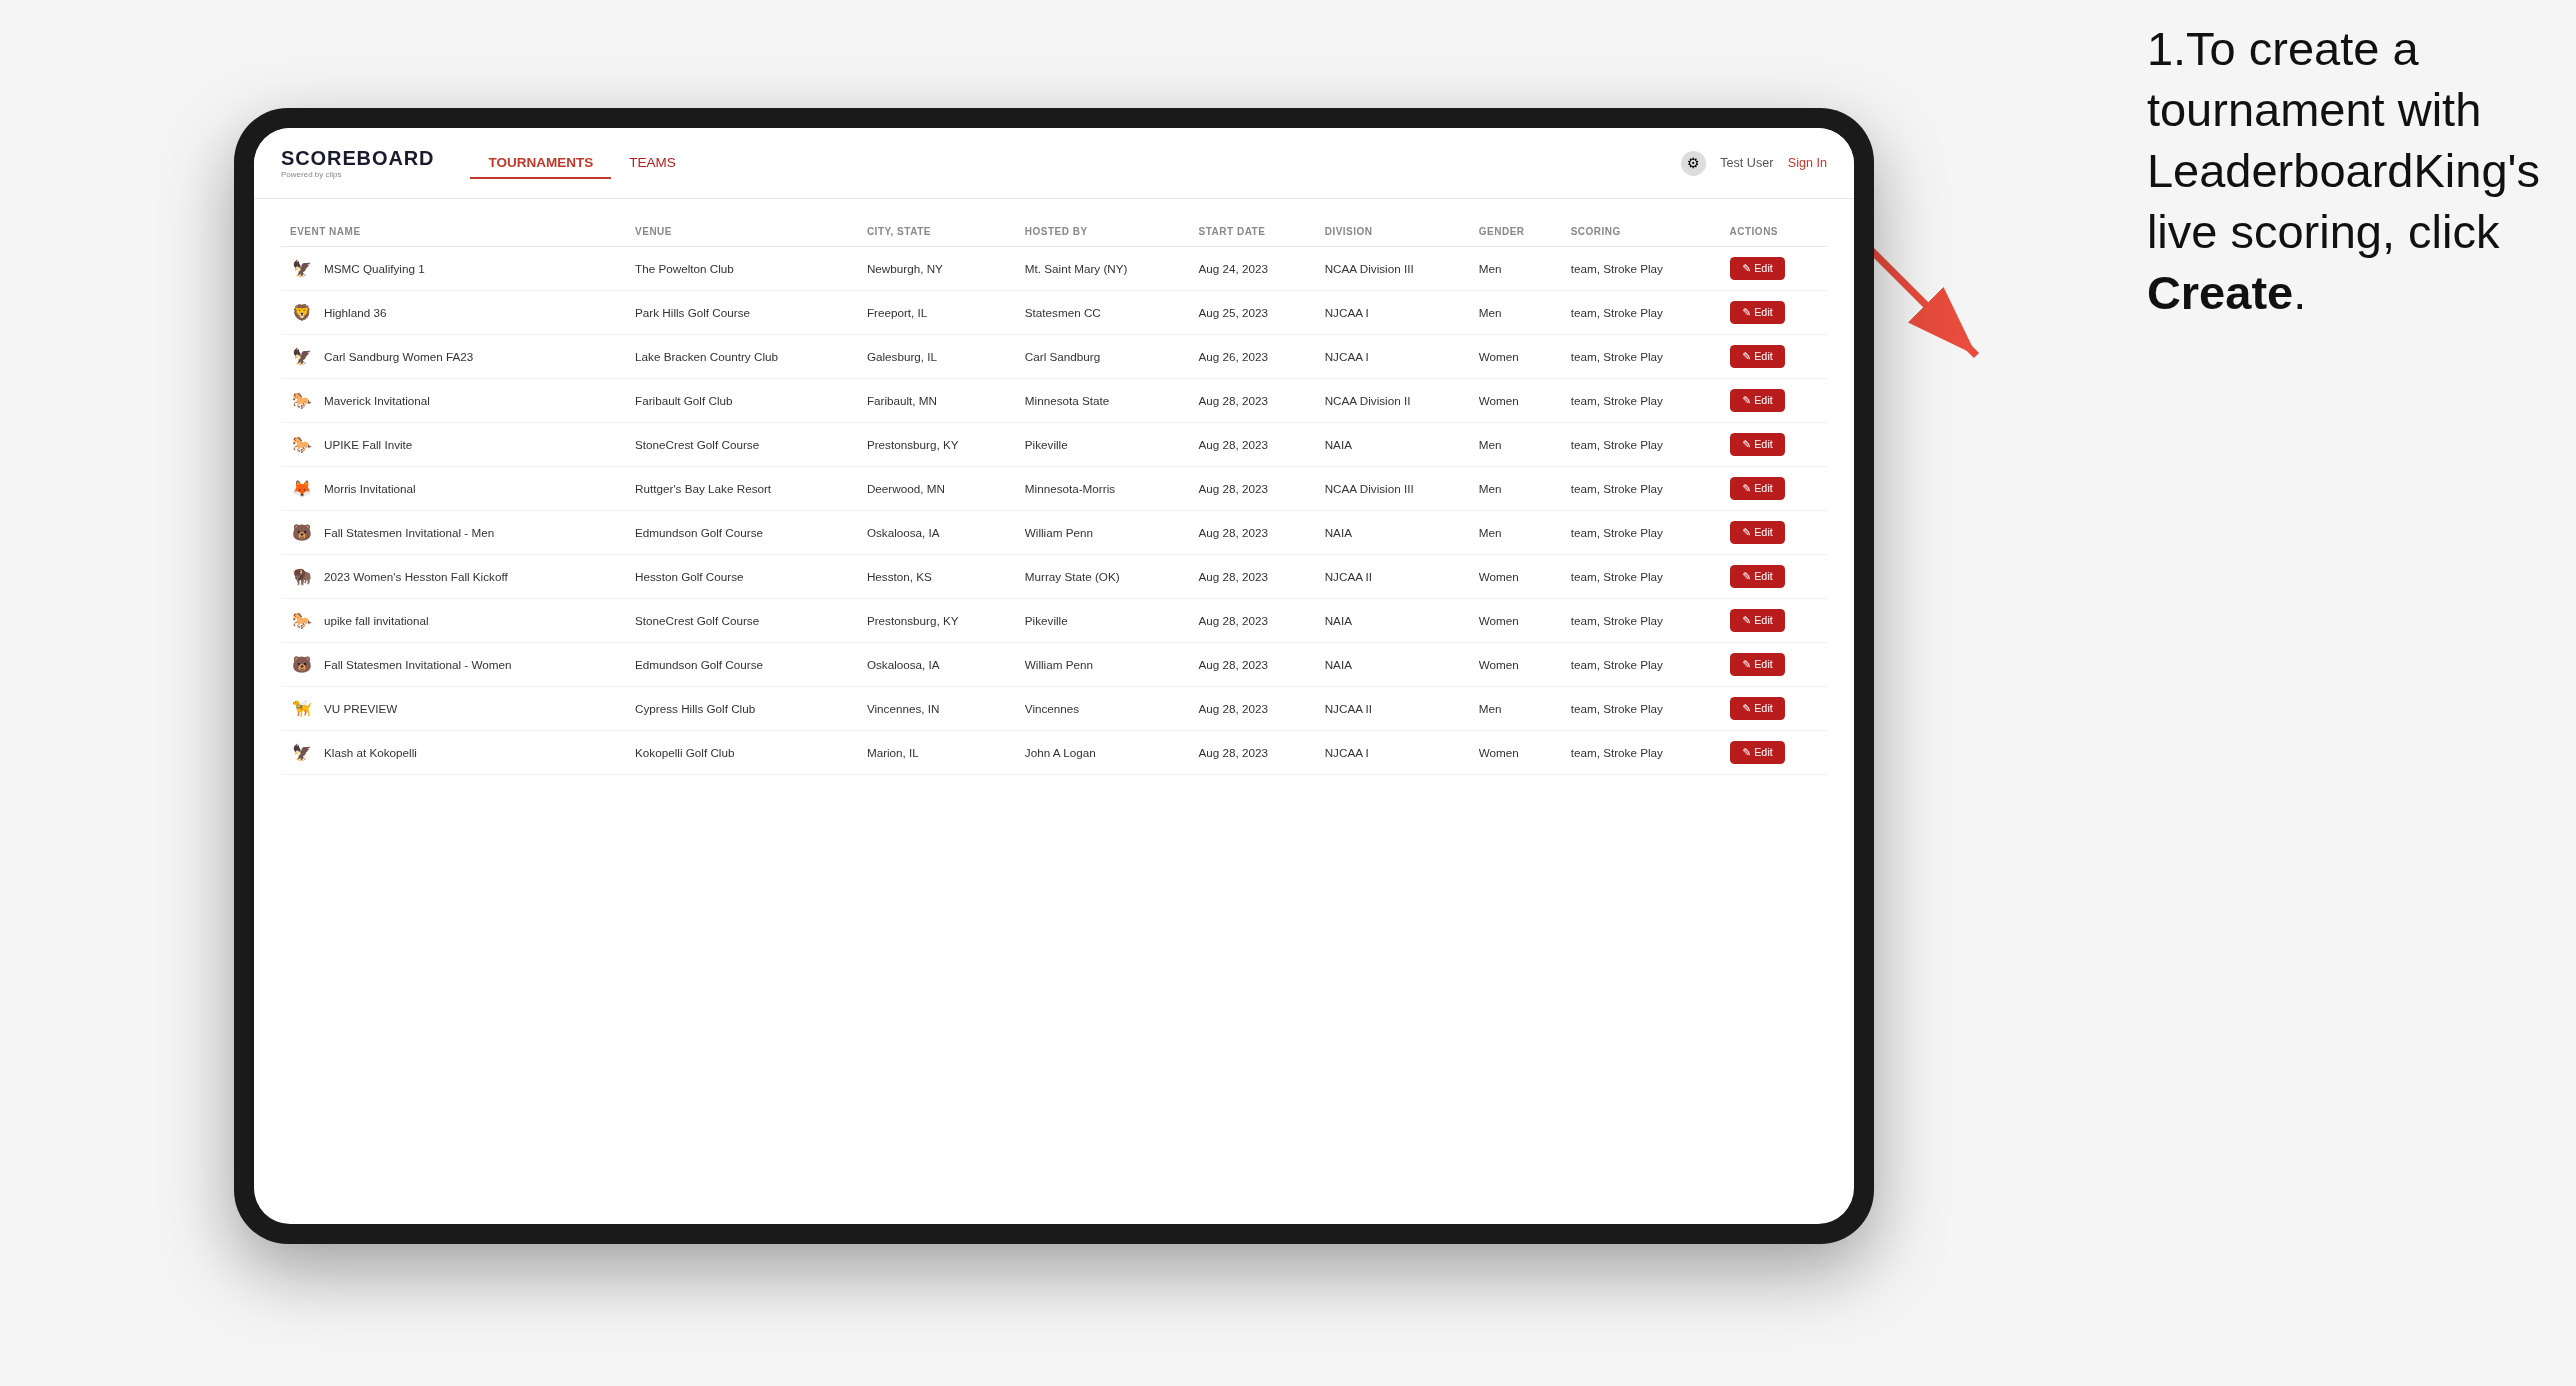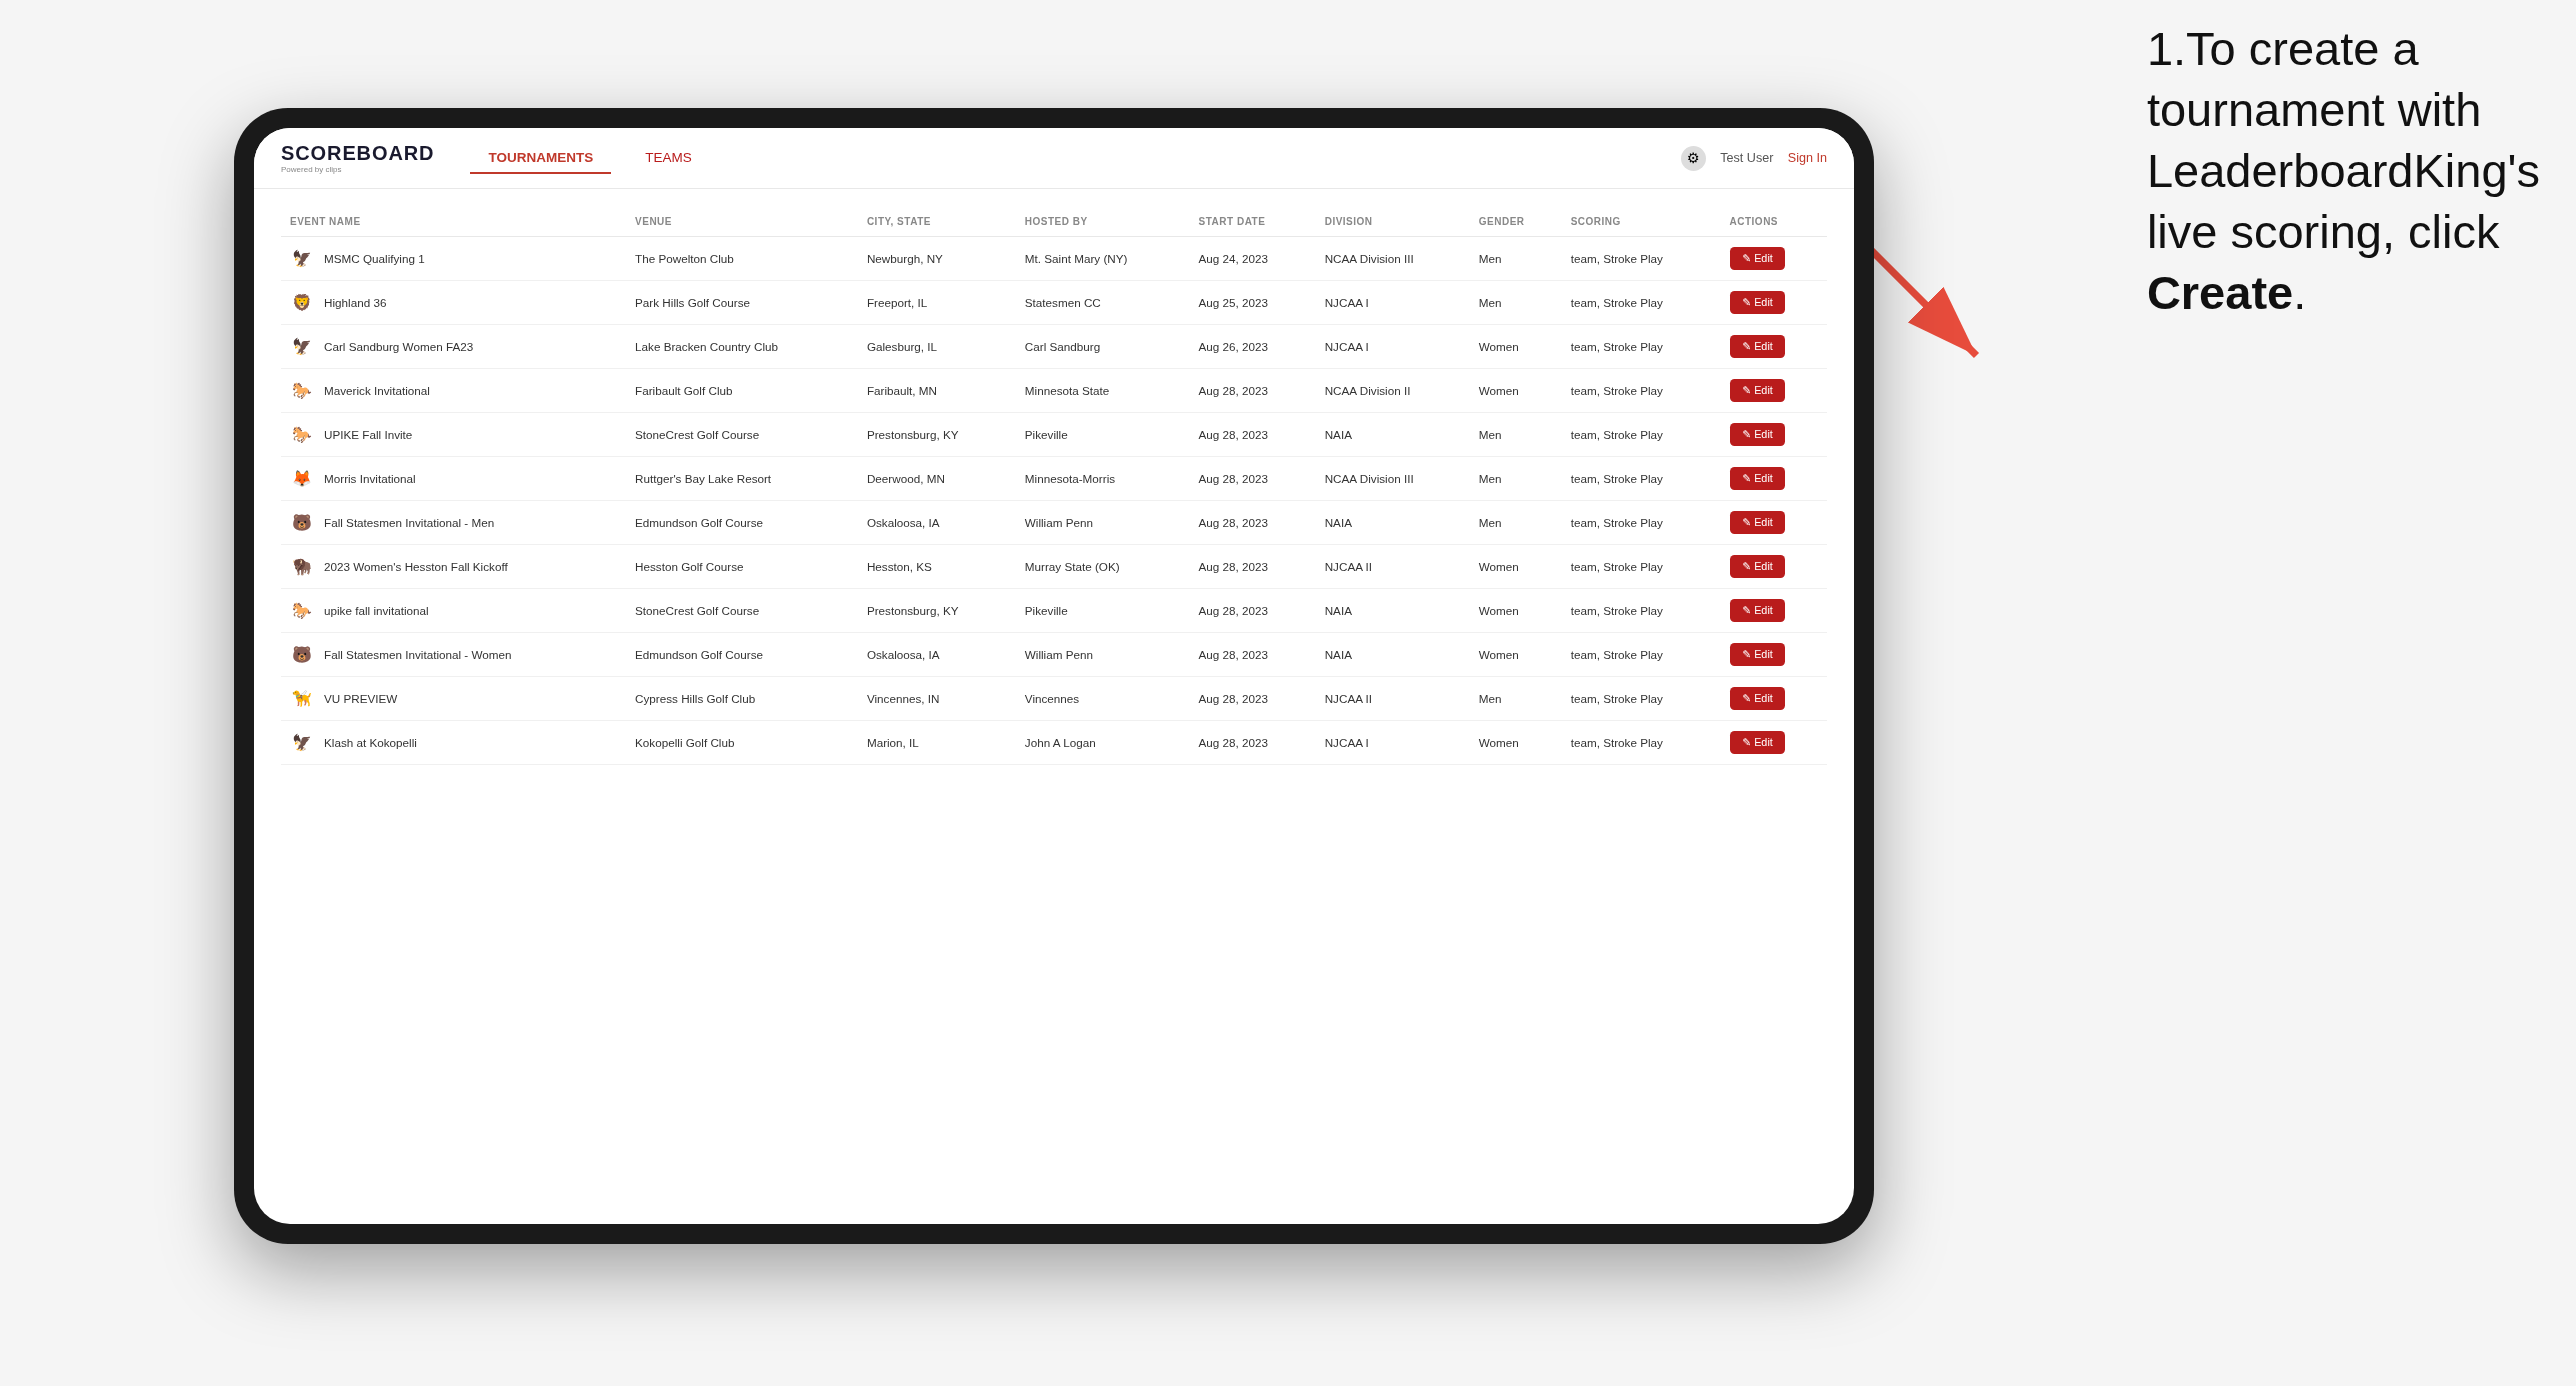--- a/index.html
+++ b/index.html
@@ -57,21 +57,21 @@
       flex-direction: column;
     }
 
     
     .navbar {
       background: #fff;
       border-bottom: 0.9px solid #e8e8e8;
       padding: 0 27px;
       display: flex;
       align-items: center;
-      height: 61px;
+      height: 71px;
       flex-shrink: 0;
     }
 
     .logo-area {
       display: flex;
       flex-direction: column;
       margin-right: 36px;
     }
 
     .logo-scoreboard {
@@ -82,21 +82,21 @@
     }
 
     .logo-sub {
       font-size: 8px;
       color: #888;
     }
 
     .nav-links {
       display: flex;
       align-items: flex-end;
-      gap: 16px;
+      gap: 0;
       flex: 1;
     }
 
     .nav-link {
       padding: 7.2px 18px;
       font-size: 13.5px;
       color: #b91c1c;
       cursor: pointer;
       border-bottom: 2.7px solid transparent;
       margin-bottom: -0.9px;

